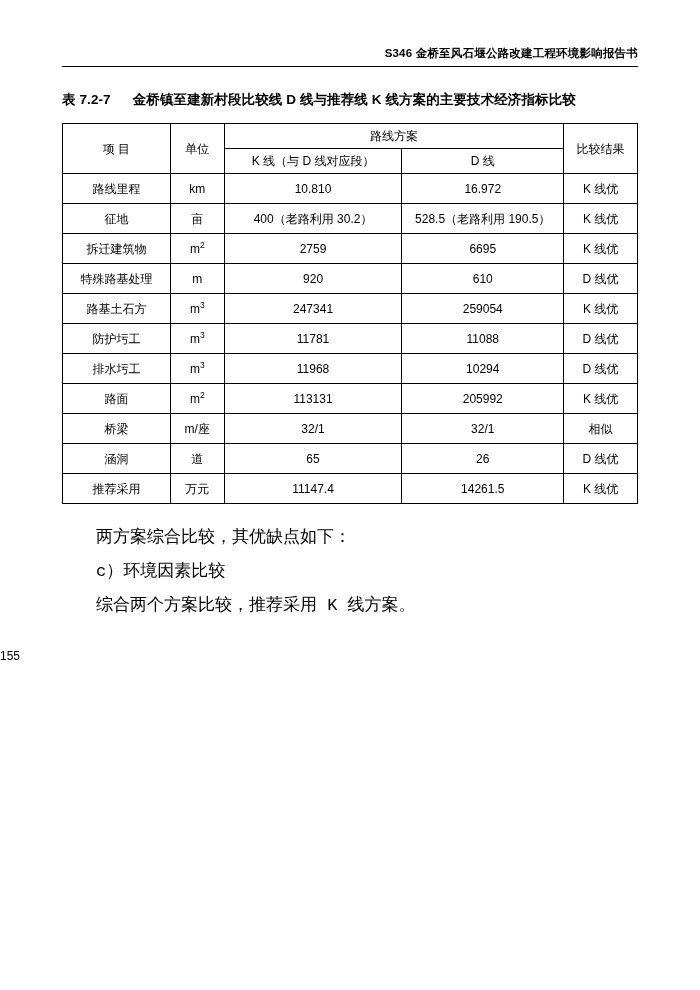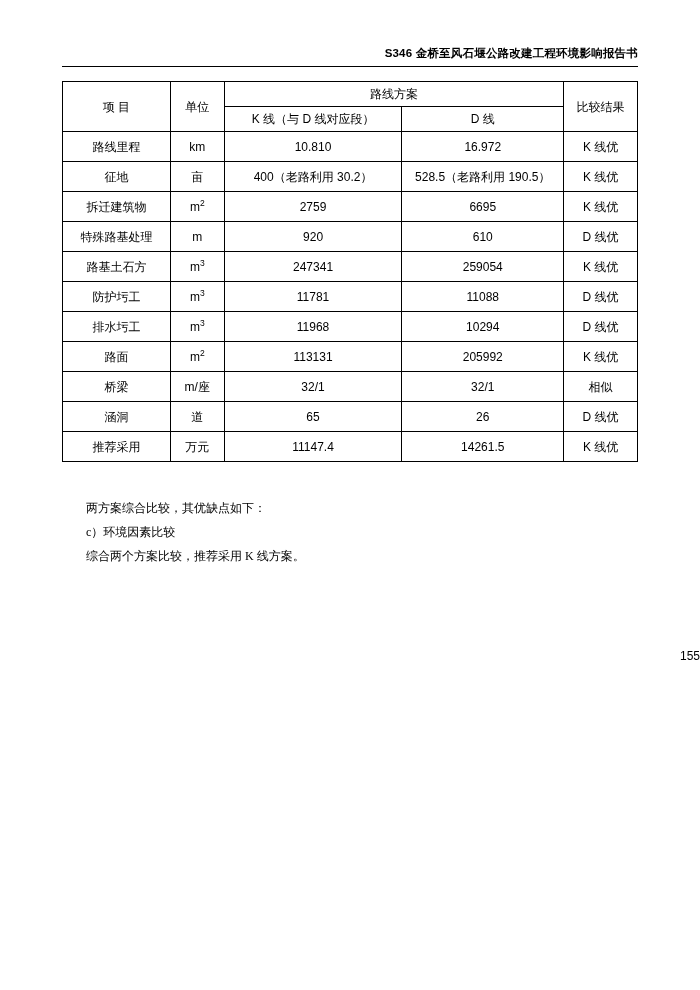--- a/index.html
+++ b/index.html
@@ -67,51 +67,54 @@
   }
   .col-item   { width: 108px; }
   .col-unit   { width: 54px; }
   .col-k      { width: 178px; }
   .col-d      { width: 162px; }
   .col-result { width: 74px; }
   td.cell-h { height: 23px; }
   sup.unit-sup { font-size: 8.5px; vertical-align: super; }
   
   .body-text {
-    margin-top: 34px;
-    font-size: 12px;
+    margin-top: 17px;
+    font-size: 17px;
     line-height: 2.0;
     text-align: justify;
-    font-family: Liberation Serif, serif;
+    font-family: Liberation Mono, monospace;
   }
   .body-text p {
     margin: 0;
     text-indent: 2em;
   }
   
   .footer {
     position: absolute;
     bottom: 48px;
     left: 0;
     width: 700px;
-    text-align: right;
+    text-align: left;
     font-size: 12px;
     font-family: "Liberation Sans", "DejaVu Sans", sans-serif;
   }
 </style>
 </head>
 <body>
 
 <div class="page">
 
   <div class="header">
     <div>S346 金桥至风石堰公路改建工程环境影响报告书</div>
     <div class="header-rule"></div>
   </div>
 
+  <div class="table-caption">
+    <span class="cap-num">表 7.2-7</span><span>金桥镇至建新村段比较线 D 线与推荐线 K 线方案的主要技术经济指标比较</span>
+  </div>
 
   <table class="data">
     <colgroup>
       <col class="col-item">
       <col class="col-unit">
       <col class="col-k">
       <col class="col-d">
       <col class="col-result">
     </colgroup>
     <thead>

